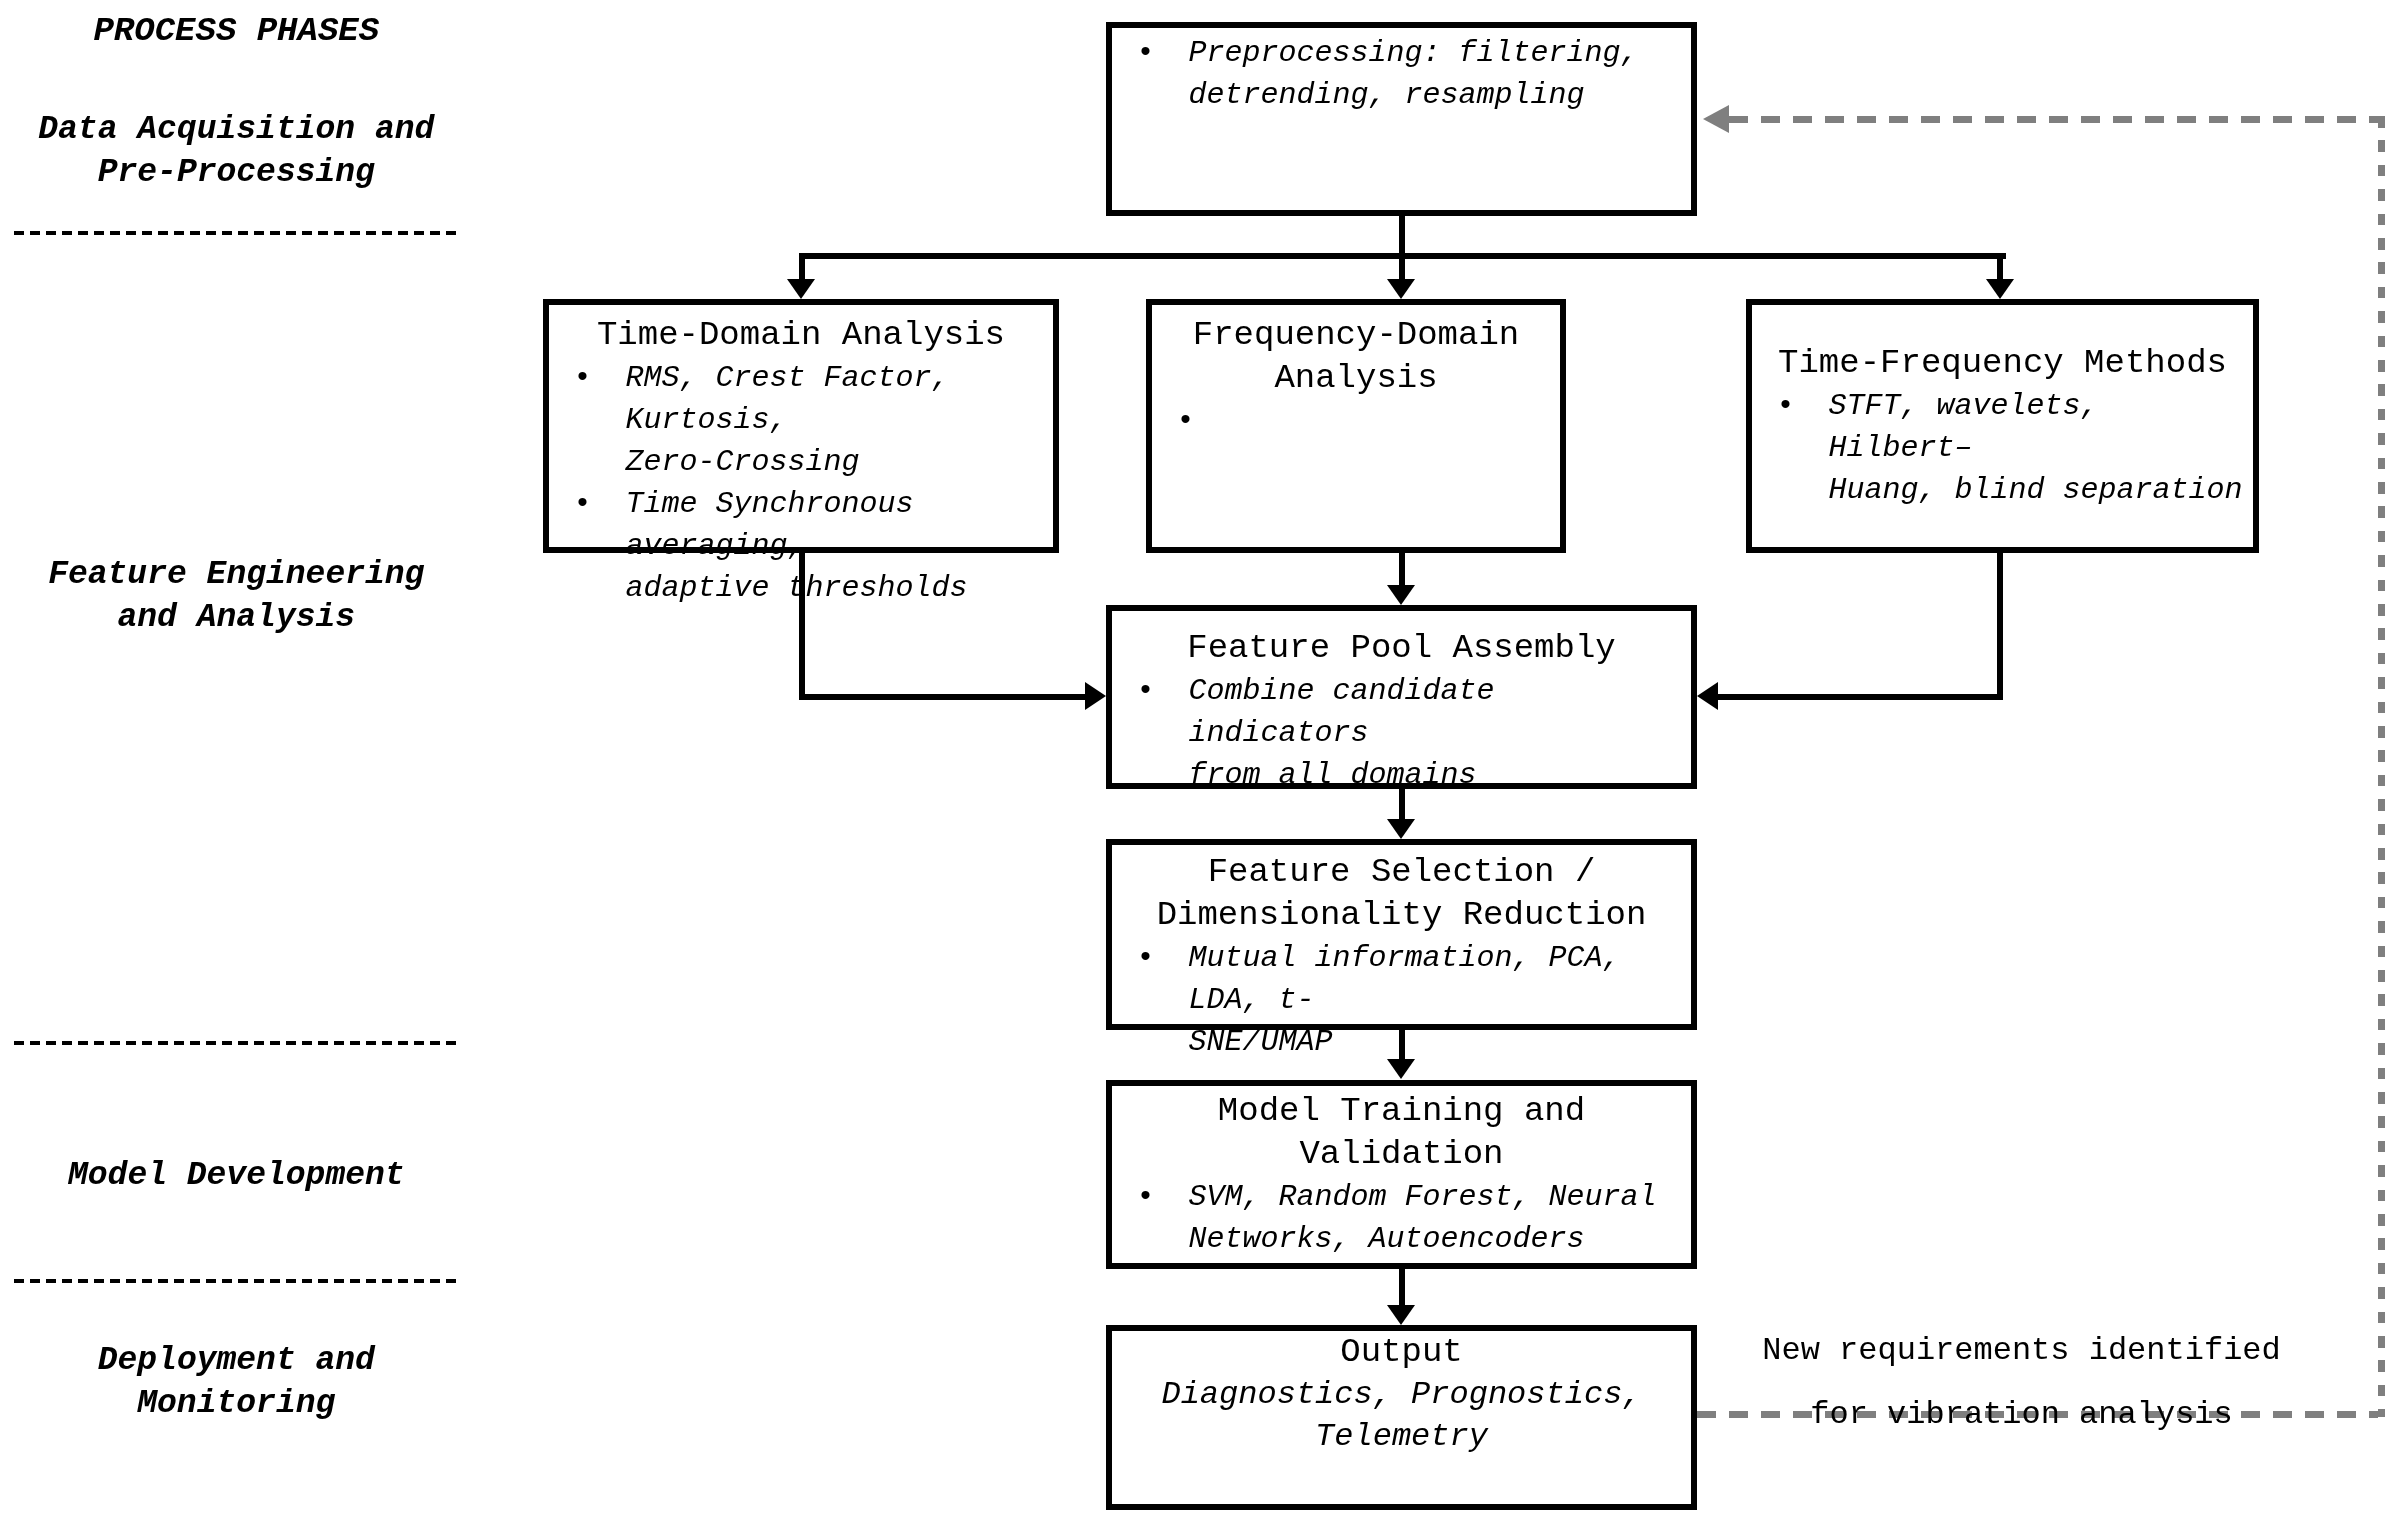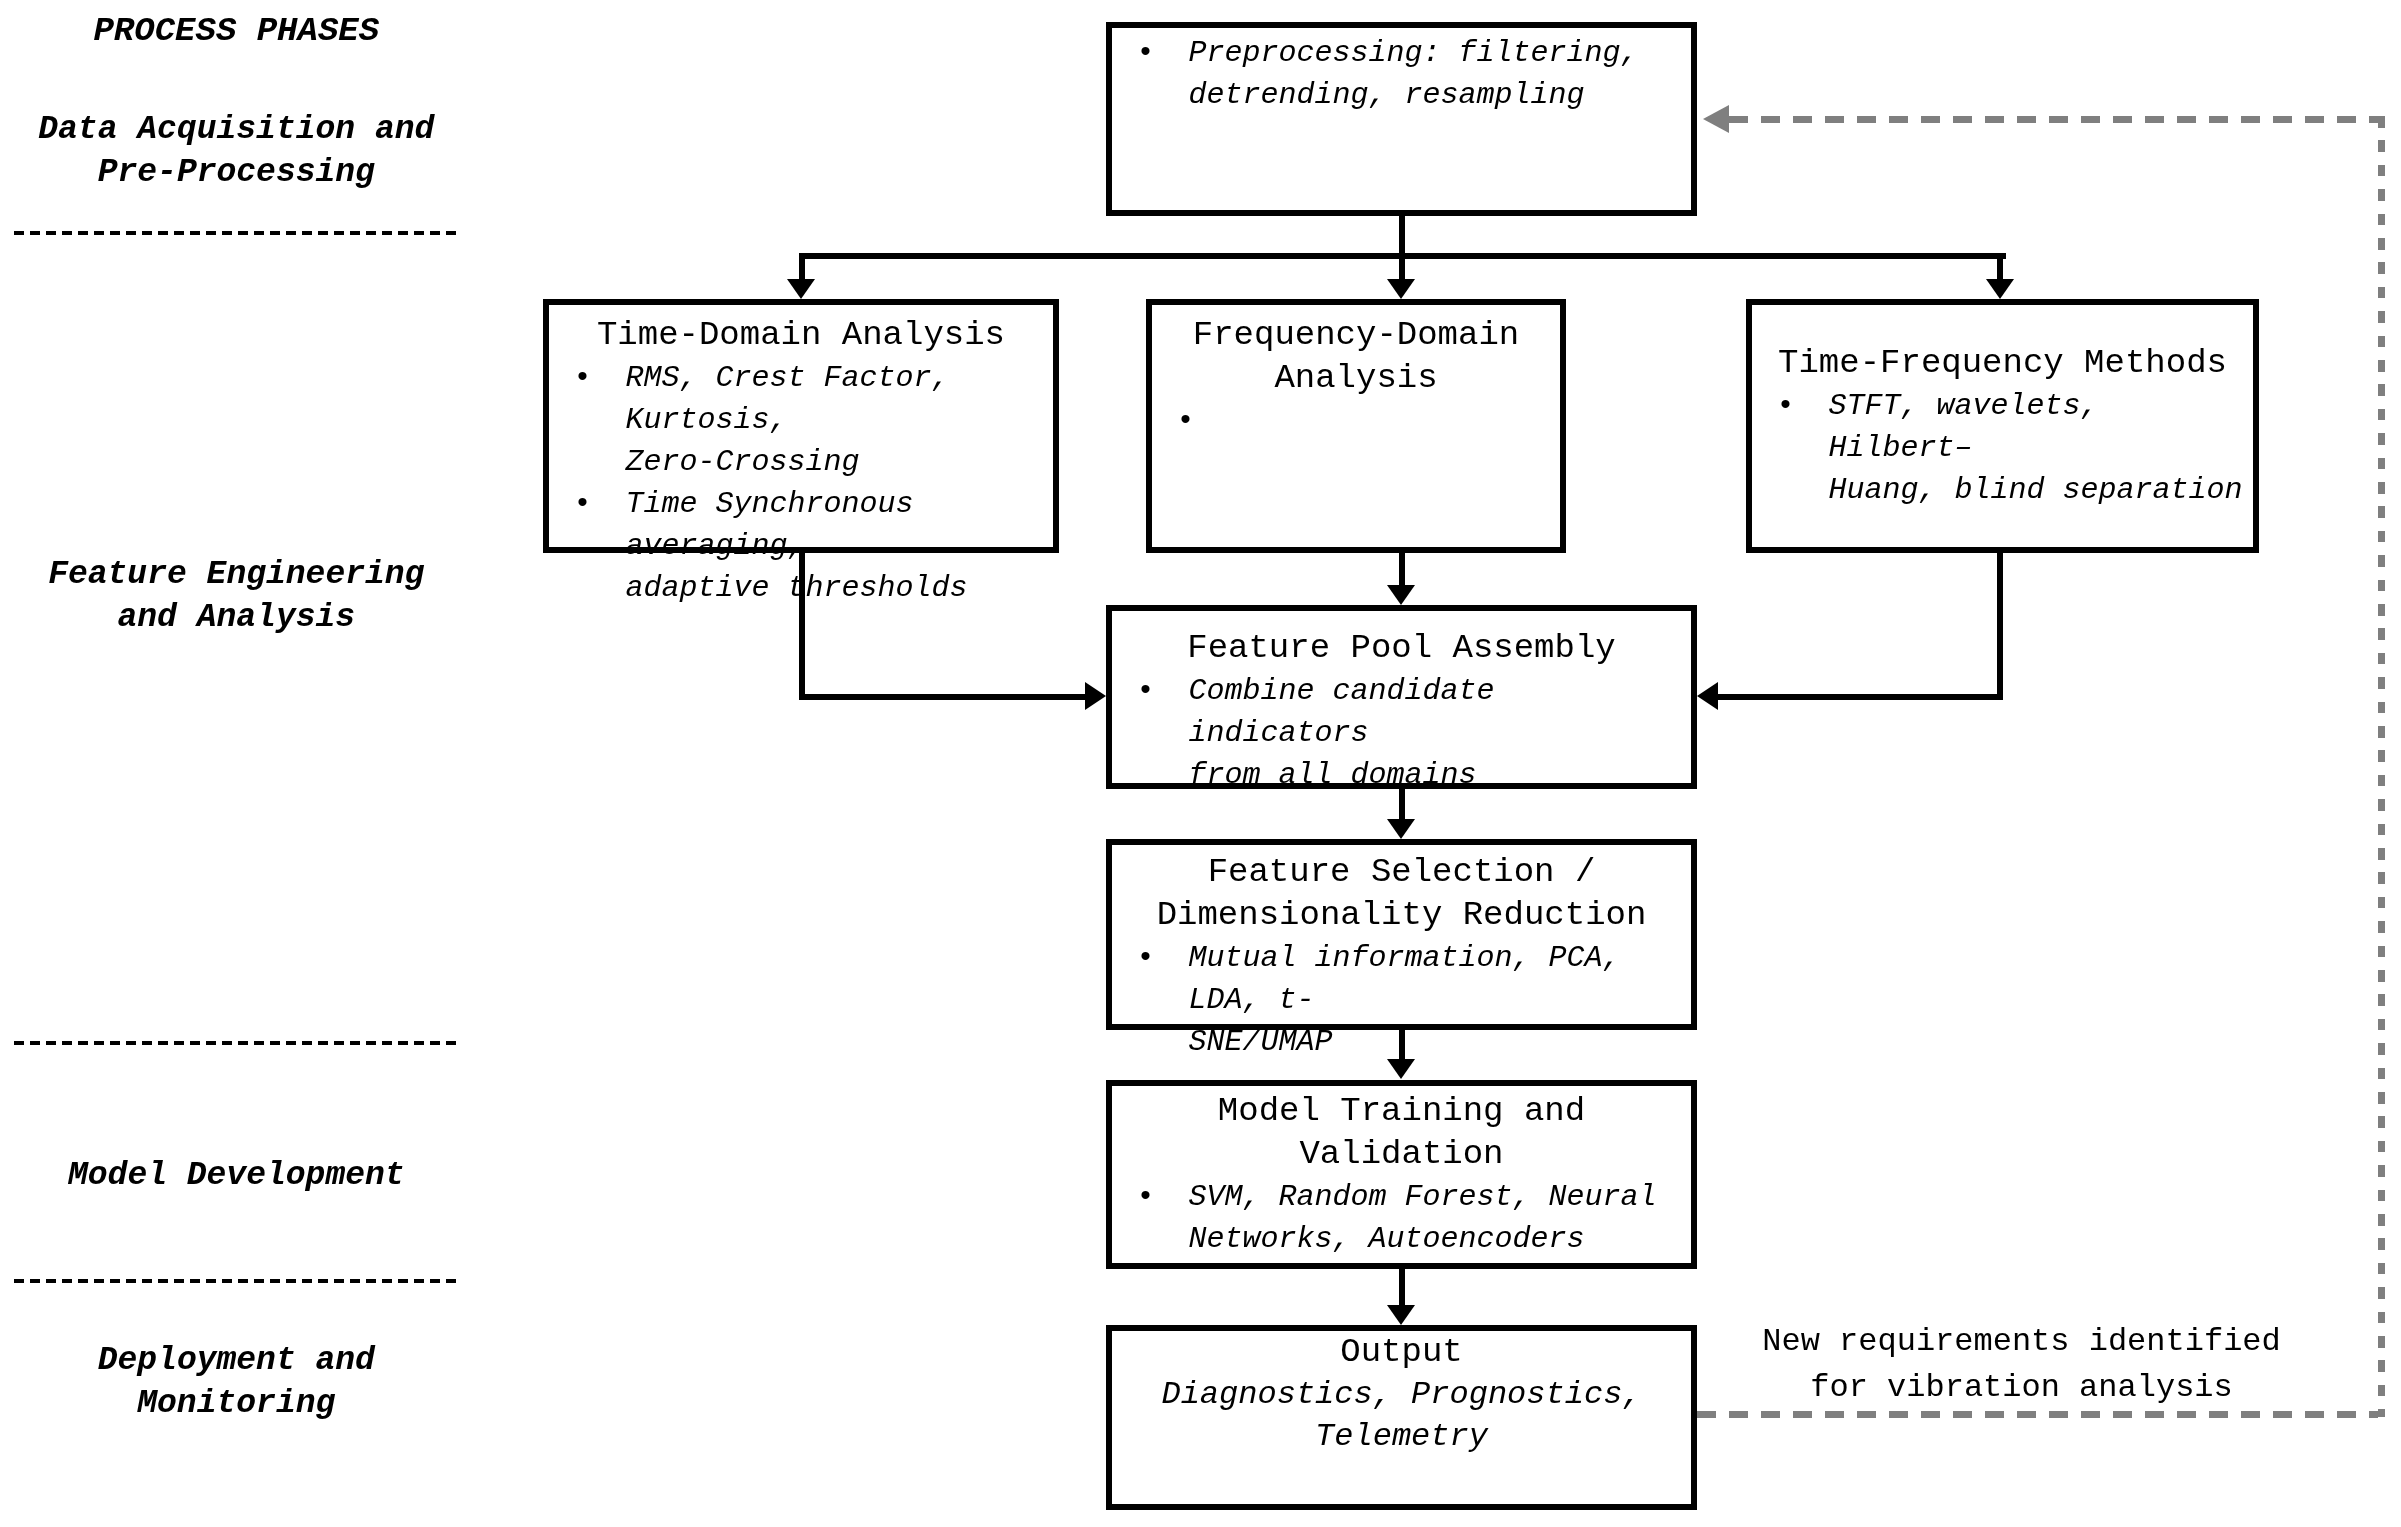--- a/index.html
+++ b/index.html
@@ -82,21 +82,21 @@
   .arr-left.gray{border-right-color:var(--feedback);border-top-width:14.3px;border-bottom-width:14.3px;border-right-width:26px;}
 
   
   .fb-h{position:absolute;height:6.5px;
     background:repeating-linear-gradient(90deg,var(--feedback) 0 18.6px,transparent 18.6px 32px);}
   .fb-v{position:absolute;width:6.5px;
     background:repeating-linear-gradient(180deg,var(--feedback) 0 11.5px,transparent 11.5px 24.4px);}
 
   .feedback-label{
     position:absolute;left:1749px;top:1319px;width:545px;
-    font-size:32px;line-height:46px;text-align:center;white-space:pre-line;
+    font-size:32px;line-height:64px;text-align:center;white-space:pre-line;
   }
 </style>
 </head>
 <body>
 
 <div class="canvas">
 
   <div class="phase-heading">PROCESS PHASES</div>
   <div class="phase-label" id="phase-1">Data Acquisition and
 Pre-Processing</div>

